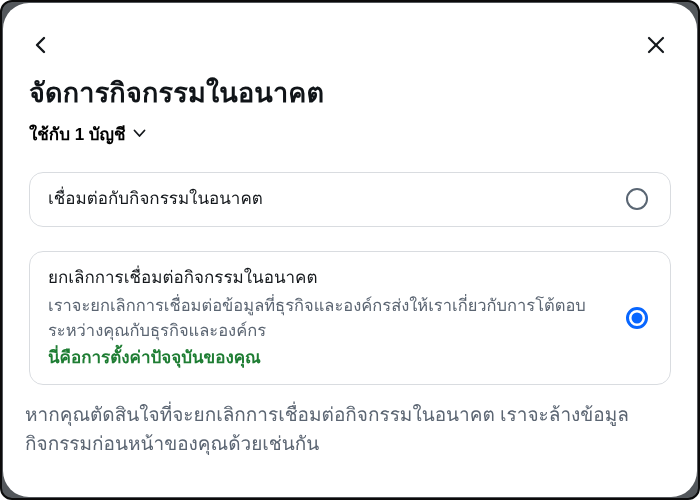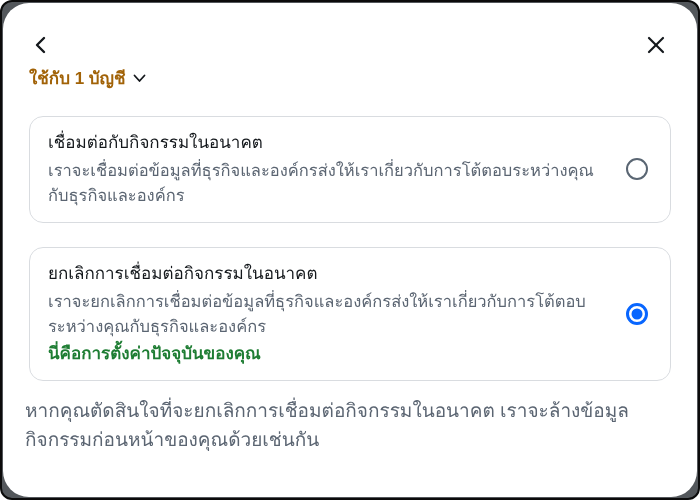--- a/index.html
+++ b/index.html
@@ -43,21 +43,21 @@
     line-height: 1.25;
   }
 
   .account-selector {
     margin-top: 9px;
     display: inline-flex;
     align-items: center;
     gap: 7px;
     font-size: 17px;
     font-weight: 700;
-    color: #a16207;
+    color: #000000;
     cursor: pointer;
   }
   .account-selector svg { margin-top: 2px; }
 
   
   .option-card {
     margin-top: 25px;
     border: 1px solid #d9dce0;
     border-radius: 14px;
     padding: 13px 18px 14px 18px;
@@ -127,34 +127,34 @@
       <button class="icon-btn close-btn">
         <span>
           <svg width="20" height="20" viewBox="0 0 20 20">
             <line x1="3" y1="3" x2="17" y2="17" stroke="#14181c" stroke-width="2.2" stroke-linecap="round"></line>
             <line x1="17" y1="3" x2="3" y2="17" stroke="#14181c" stroke-width="2.2" stroke-linecap="round"></line>
           </svg>
         </span>
       </button>
     </div>
 
+    <h1 class="page-title">จัดการกิจกรรมในอนาคต</h1>
 
     <div class="account-selector">
       <span>ใช้กับ 1 บัญชี</span>
       <span>
         <svg width="13" height="9" viewBox="0 0 13 9">
           <polyline points="1.5,1.5 6.5,7 11.5,1.5" fill="none" stroke="#14181c" stroke-width="1.8" stroke-linecap="round" stroke-linejoin="round"></polyline>
         </svg>
       </span>
     </div>
 
     <div class="option-card">
       <div class="option-text">
         <div class="option-title">เชื่อมต่อกับกิจกรรมในอนาคต</div>
-        <div class="option-desc">เราจะเชื่อมต่อข้อมูลที่ธุรกิจและองค์กรส่งให้เรา​เกี่ยวกับ​การโต้ตอบ​ระหว่างคุณกับ​ธุรกิจและองค์กร</div>
       </div>
       <span class="radio unselected"></span>
     </div>
 
     <div class="option-card">
       <div class="option-text">
         <div class="option-title">ยกเลิกการเชื่อมต่อกิจกรรมในอนาคต</div>
         <div class="option-desc">เราจะยกเลิกการเชื่อมต่อข้อมูลที่ธุรกิจและองค์กรส่งให้เรา​เกี่ยวกับ​การโต้ตอบ​ระหว่างคุณกับธุรกิจและองค์กร</div>
         <div class="option-note">นี่คือการตั้งค่าปัจจุบันของคุณ</div>
       </div>

